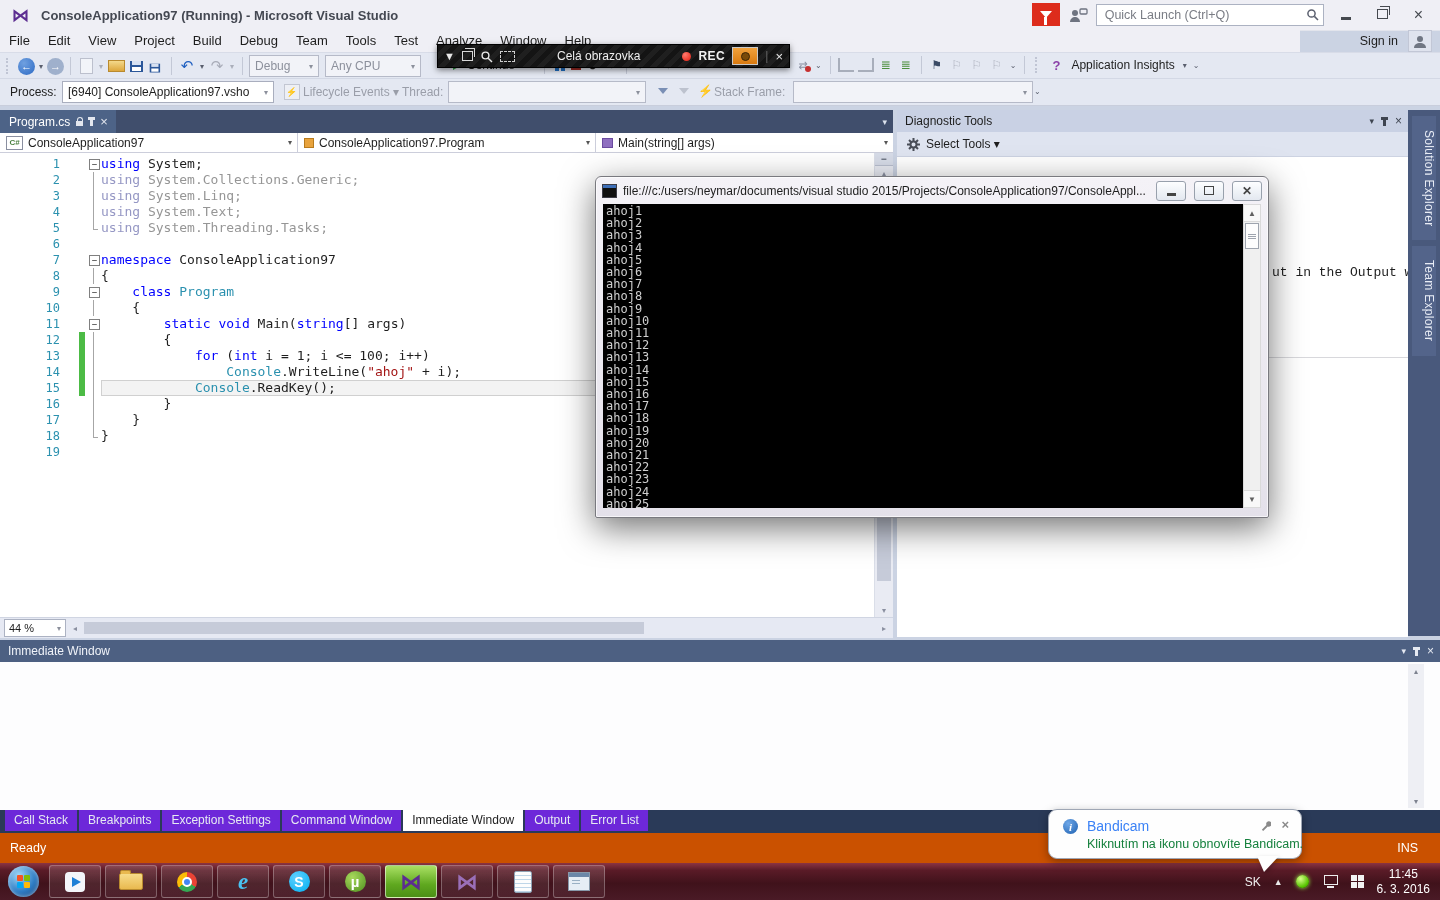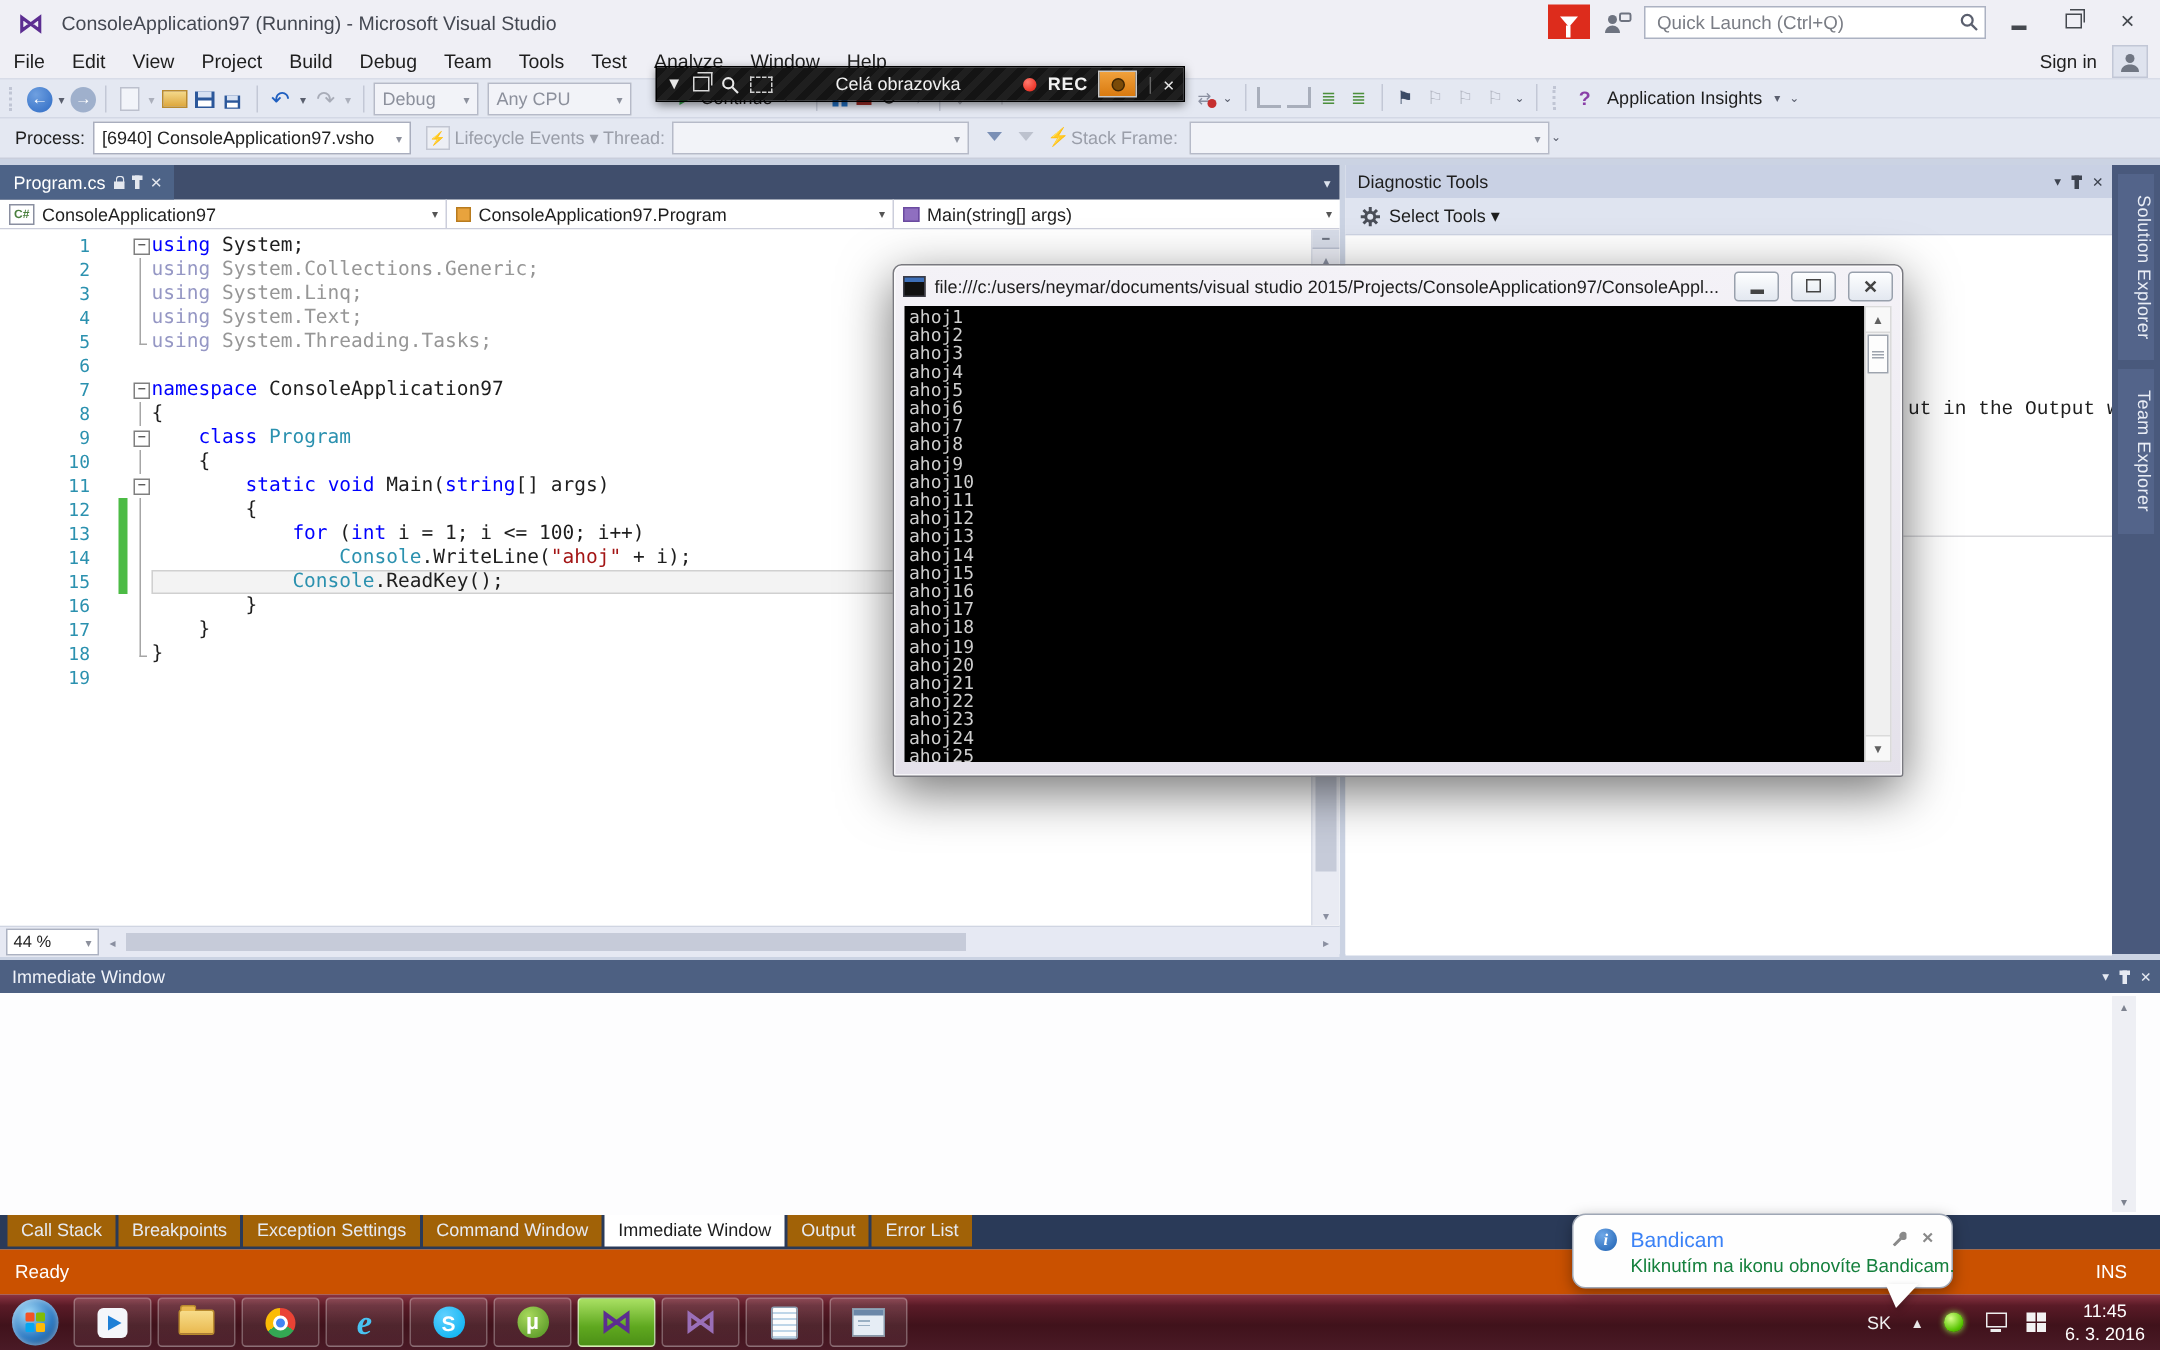--- a/index.html
+++ b/index.html
@@ -4,36 +4,36 @@
 <style>
   html,body{margin:0;padding:0;}
   body{font-family:"Liberation Sans",sans-serif;background:#CBD3E3;}
   #screen{position:relative;width:1440px;height:900px;overflow:hidden;background:#CBD3E3;}
   .abs{position:absolute;}
   .flex{display:flex;align-items:center;}
 
   
   #titlebar{left:0;top:0;width:1440px;height:30px;background:#EFEFF5;border-bottom:1px solid #E2E4EC;display:flex;align-items:center;}
   .vslogo{font-size:17px;color:#5C2D91;margin:0 12px 0 12px;font-weight:bold;}
-  #title-text{font-size:13px;color:#444852;}
+  #title-text{font-size:13px;color:#444852;font-weight:bold;}
   #tb-right{position:absolute;right:8px;top:3px;display:flex;align-items:center;gap:8px;}
   .fbbtn{width:28px;height:23px;background:#DD2C1C;display:flex;align-items:center;justify-content:center;}
   .funnel{width:0;height:0;border-left:6px solid transparent;border-right:6px solid transparent;border-top:7px solid #fff;position:relative;}
   .funnel::after{content:'';position:absolute;left:-1.5px;top:-1px;width:3px;height:8px;background:#fff;}
   .qlwrap{position:relative;}
   .ql{width:196px;height:20px;border:1px solid #ACB2C2;background:#fff;font-size:12.5px;color:#333;padding:0 22px 0 8px;font-family:"Liberation Sans",sans-serif;}
   .ql::placeholder{color:#7A7D85;}
   .qlmag{position:absolute;right:5px;top:4px;}
   .wbtn{font-size:13px;color:#45494F;padding:2px 9px;}
   .g-restore{width:9px;height:8px;border:1px solid #45494F;background:transparent;position:relative;display:inline-block;}
   .g-restore::before{content:'';position:absolute;left:2px;top:-4px;width:9px;height:8px;border:1px solid #45494F;border-bottom:none;border-left:none;}
   .g-min{display:inline-block;width:10px;height:3px;background:#45494F;margin-bottom:-1px;}
 
   
-  #menubar{left:0;top:30px;width:1440px;height:22px;background:#EFEFF5;display:flex;align-items:center;}
+  #menubar{left:0;top:30px;width:1300px;height:22px;background:#EFEFF5;display:flex;align-items:center;}
   .mi{padding:0 9px;font-size:13px;color:#1E1E1E;height:22px;line-height:22px;}
   #menu-right{position:absolute;right:8px;top:30px;height:22px;display:flex;align-items:center;gap:10px;}
   #signin{font-size:12.5px;color:#1E1E1E;}
   .avbox{width:22px;height:20px;background:#DFE3EE;border:1px solid #C2C7D6;display:flex;align-items:center;justify-content:center;}
 
   
   #tb1{left:0;top:52px;width:1440px;height:26px;background:#E4E8F2;border-top:1px solid #D8DCE8;}
   #tb2{left:0;top:78px;width:1440px;height:26px;background:#E4E8F2;border-top:1px solid #D3D8E5;border-bottom:1px solid #C9CEDC;}
   .tbgrp{display:flex;align-items:center;height:26px;gap:2px;}
   .handle{width:4px;height:16px;border-left:2px dotted #C0C5D4;margin:0 4px;}
@@ -174,21 +174,21 @@
   #imm-title .pticons .i{color:#E6EAF2;}
   #imm-title .dpin,#imm-title .dpin::before{background:#E6EAF2;}
   #imm-title .dx{color:#E6EAF2;}
   #imm-body{position:relative;height:148px;background:#FDFDFE;}
   #imm-scroll{position:absolute;right:16px;top:2px;bottom:2px;width:16px;background:#EEEFF4;}
   #imm-scroll .varr{color:#7D828F;}
   #imm-scroll .varr.b{position:absolute;bottom:0;left:0;right:0;}
 
   
   #btabs{left:0;top:810px;width:1440px;height:23px;background:#2A3A58;display:flex;align-items:flex-start;gap:2px;padding-left:5px;box-sizing:border-box;}
-  .btab{background:#a16207;color:#E6EAF2;font-size:12px;padding:3px 9px 4px 9px;white-space:nowrap;}
+  .btab{background:#6d28d9;color:#E6EAF2;font-size:12px;padding:3px 9px 4px 9px;white-space:nowrap;}
   .btab.active{background:#fff;color:#1E1E1E;}
 
   
   #status{left:0;top:833px;width:1440px;height:30px;background:#CA5100;color:#fff;}
   #status-left{position:absolute;left:10px;top:8px;font-size:12.5px;}
   #status-right{position:absolute;right:22px;top:8px;font-size:12.5px;}
 
   
   #taskbar{left:0;top:863px;width:1440px;height:37px;background:linear-gradient(180deg,#8C3442 0,#5A1B27 20%,#40121B 55%,#4A1A26 100%);display:flex;align-items:center;}
   #orb{width:31px;height:31px;border-radius:50%;background:radial-gradient(circle at 35% 30%,#9FD8F7,#2F7CC4 55%,#123E72);margin:0 10px 0 8px;display:flex;align-items:center;justify-content:center;box-shadow:inset 0 0 4px rgba(255,255,255,.6);}

